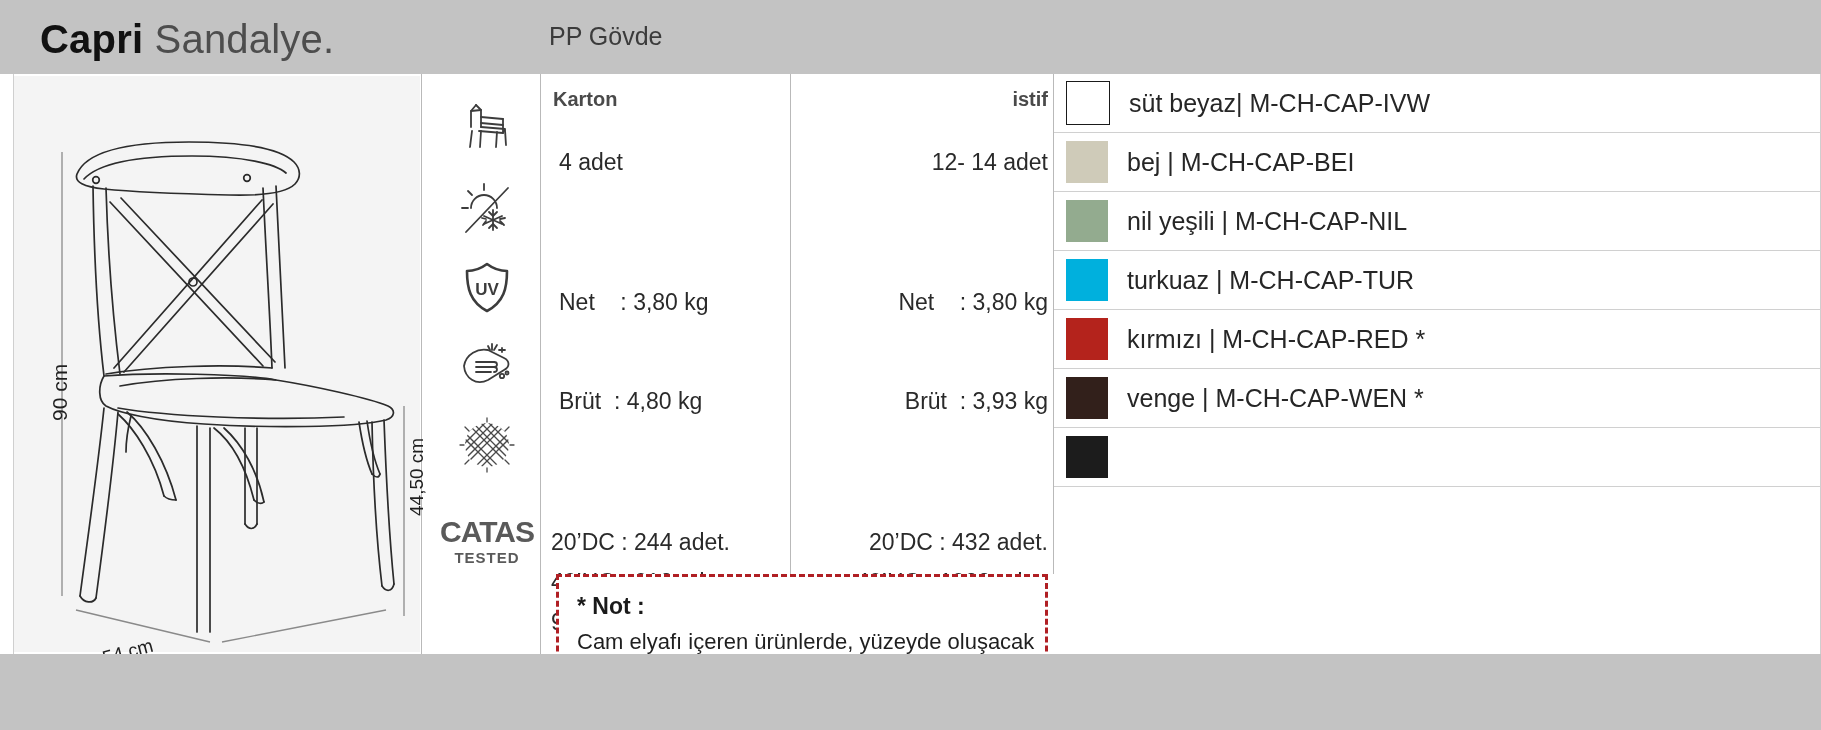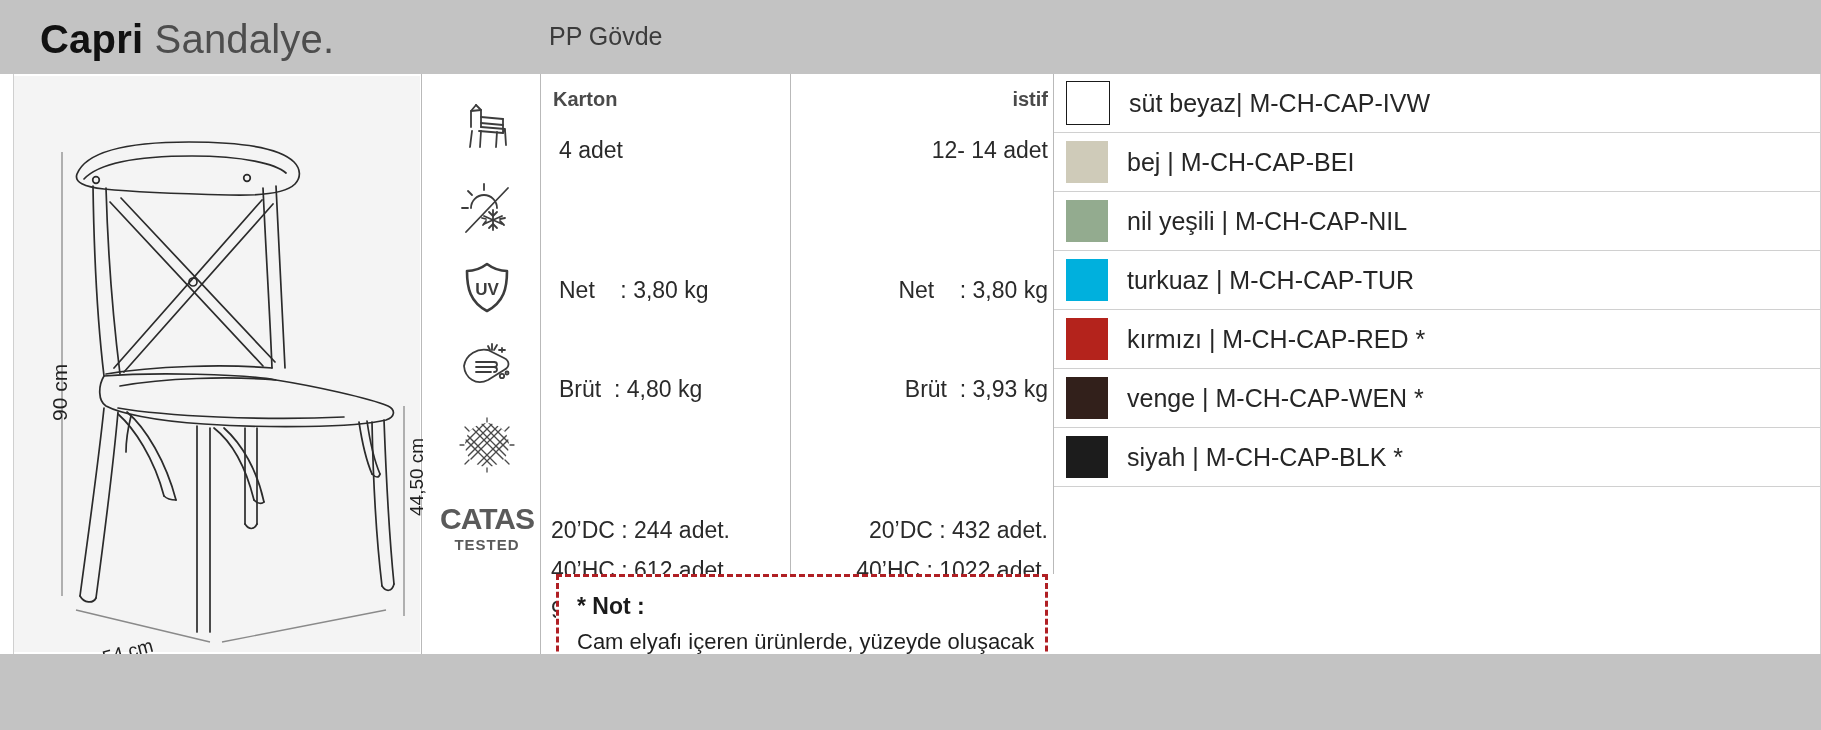--- a/index.html
+++ b/index.html
@@ -61,31 +61,31 @@
   .dim-49{left:258px;top:578px;transform:rotate(6deg);}
 
   
   .icon-col{position:absolute;left:437px;top:10px;width:100px;height:500px;}
   .icon-cell{position:absolute;left:0;width:100px;display:flex;align-items:center;justify-content:center;}
   .ic-1{top:10px;height:62px;}
   .ic-2{top:92px;height:62px;}
   .ic-3{top:172px;height:62px;}
   .ic-4{top:252px;height:62px;}
   .ic-5{top:330px;height:62px;}
-  .ic-6{top:416px;height:56px;}
+  .ic-6{top:429px;height:56px;}
   .catas-logo{text-align:center;color:#5a5a5a;line-height:1;}
   .catas-word{font-size:30px;font-weight:bold;letter-spacing:-1px;}
   .catas-sub{font-size:15px;font-weight:bold;letter-spacing:1px;margin-top:3px;}
 
   
   .pack{position:absolute;top:14px;width:240px;color:#2a2a2a;}
   .pack-1{left:551px;}
   .pack-2{left:808px;text-align:right;}
   .pack-title{font-size:20px;font-weight:bold;color:#4a4a4a;margin:0 0 0 2px;}
-  .pack-qty{font-size:23px;font-weight:300;margin-top:26px;margin-left:8px;}
+  .pack-qty{font-size:23px;font-weight:300;margin-top:38px;margin-left:8px;}
   .pack-weights{margin-top:44px;margin-left:8px;font-size:23px;font-weight:300;line-height:33px;white-space:pre;}
   .pack-caps{margin-top:38px;font-size:23px;font-weight:300;line-height:40px;white-space:nowrap;}
   .pack-2 .pack-qty{margin-left:14px;}
   .pack-2 .pack-weights{margin-left:14px;}
 
   
   .colors{position:absolute;left:1054px;top:0px;width:767px;}
   .color-row{
     position:relative;height:58px;
     border-bottom:1px solid #d0d0d0;
@@ -347,21 +347,20 @@
       <div class="color-row">
         <span class="swatch" style="background:#b4231c;"></span>
         <span class="color-label">kırmızı  |  M-CH-CAP-RED *</span>
       </div>
       <div class="color-row">
         <span class="swatch" style="background:#32201b;"></span>
         <span class="color-label">venge  |  M-CH-CAP-WEN *</span>
       </div>
       <div class="color-row">
         <span class="swatch" style="background:#1c1c1c;"></span>
-        <span class="color-label">siyah  |  M-CH-CAP-BLK *</span>
       </div>
     </div>
 
     <div class="note">
       <div class="note-title">* Not :</div>
       <div class="note-body">
         <div>Cam elyafı içeren ürünlerde, yüzeyde oluşacak</div>
         <div>ışık dağılımları standart kabul edilmelidir.</div>
       </div>
     </div>

